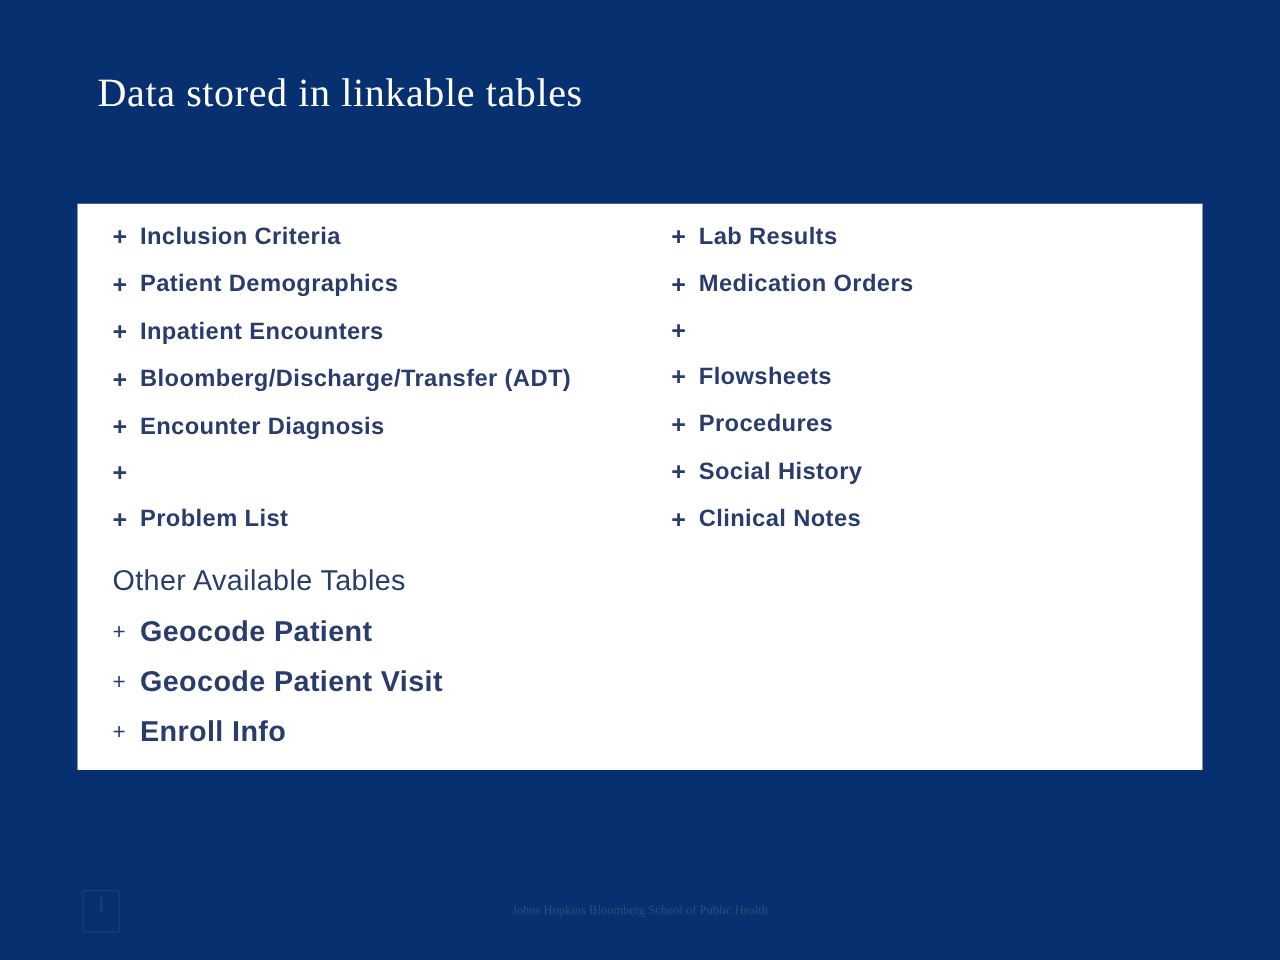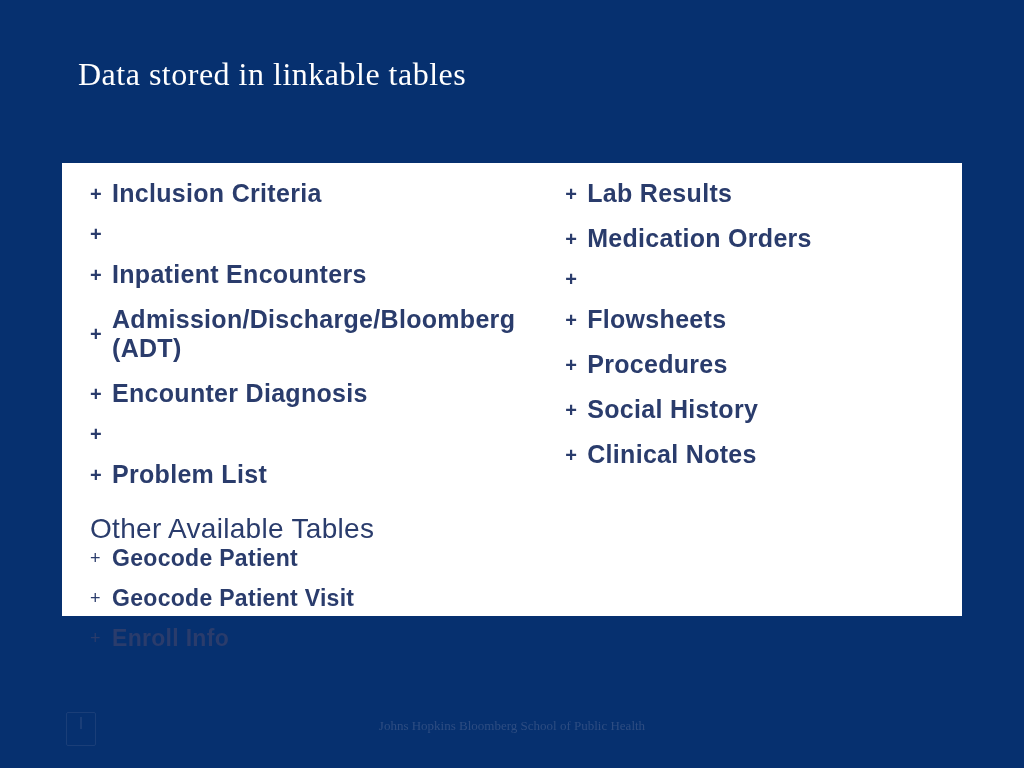--- a/index.html
+++ b/index.html
@@ -48,28 +48,29 @@
     font-weight: 800;
     font-size: 20px;
     width: 22px;
     flex-shrink: 0;
     font-family: Arial, sans-serif;
     line-height: 1;
   }
   .item-label {
     color: #2a3c6c;
     font-weight: 600;
-    font-size: 25px;
+    font-size: 19px;
     letter-spacing: 0.3px;
   }
   .subheading {
     color: #2a3c6c;
-    font-size: 28px;
+    font-size: 23px;
     font-weight: 400;
     margin-top: 24px;
+    margin-bottom: 14px;
     letter-spacing: 0.3px;
   }
   .sub-item {
     display: flex;
     align-items: center;
     margin-bottom: 13px;
   }
   .sub-plus {
     color: #2a3c6c;
     font-weight: 400;
@@ -84,21 +85,21 @@
     font-size: 23px;
     letter-spacing: 0.3px;
   }
   .footer-text {
     position: absolute;
     bottom: 34px;
     left: 0;
     width: 100%;
     text-align: center;
     color: #2e4d82;
-    font-size: 13px;
+    font-size: 10px;
     font-family: Georgia, serif;
   }
   .logo {
     position: absolute;
     bottom: 22px;
     left: 66px;
     width: 30px;
     height: 34px;
     border: 1px solid #2e4d82;
     border-radius: 2px;
@@ -120,28 +121,29 @@
 
 <div class="content-panel">
   <div class="columns">
     <div class="col">
       <div class="item">
           <span class="plus">+</span>
           <span class="item-label">Inclusion Criteria</span>
         </div>
       <div class="item">
           <span class="plus">+</span>
+          <span class="item-label">Patient Demographics</span>
         </div>
       <div class="item">
           <span class="plus">+</span>
           <span class="item-label">Inpatient Encounters</span>
         </div>
       <div class="item">
           <span class="plus">+</span>
-          <span class="item-label">Admission/Discharge/Bloomberg (ADT)</span>
+          <span class="item-label">Bloomberg/Discharge/Transfer (ADT)</span>
         </div>
       <div class="item">
           <span class="plus">+</span>
           <span class="item-label">Encounter Diagnosis</span>
         </div>
       <div class="item">
           <span class="plus">+</span>
         </div>
       <div class="item">
           <span class="plus">+</span>

